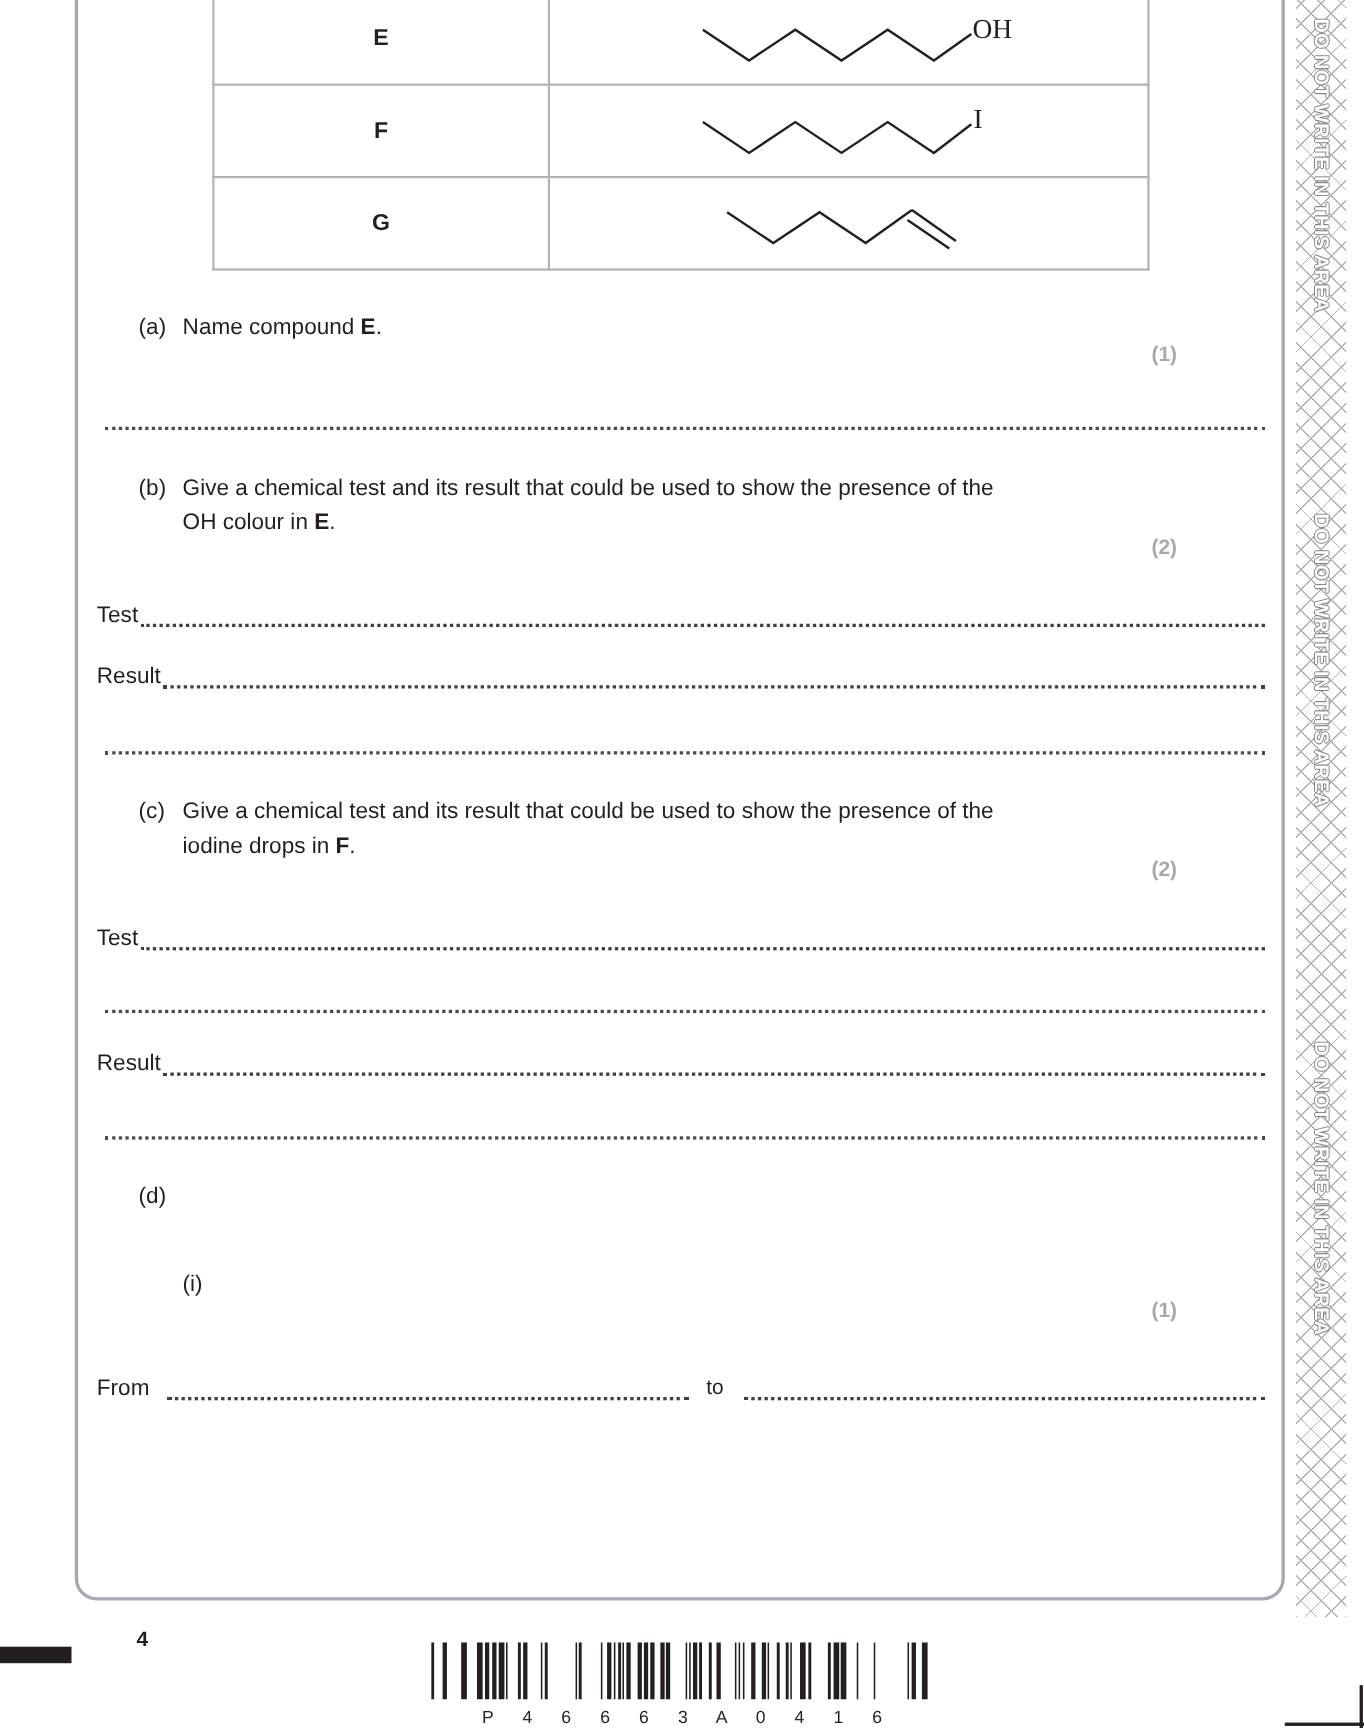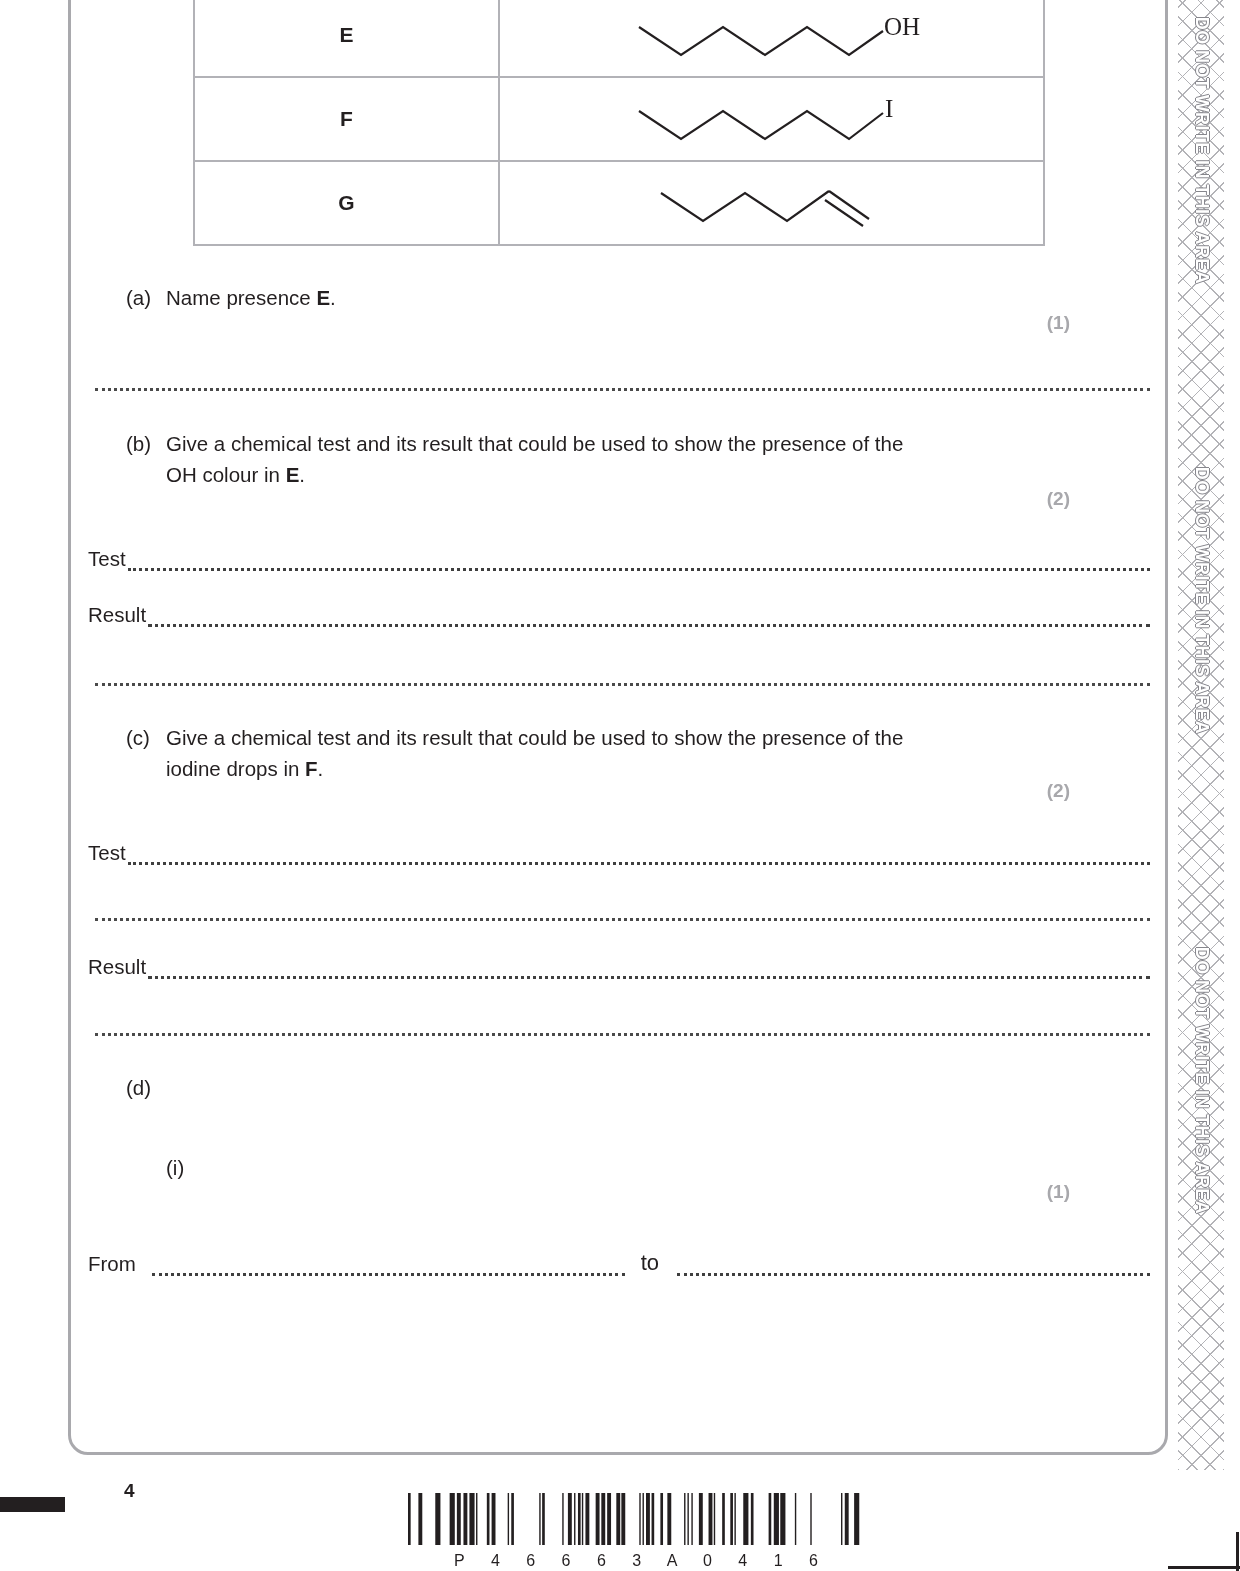--- a/index.html
+++ b/index.html
@@ -134,36 +134,36 @@
   
   .dotline {
     position: absolute;
     height: 3px;
     border-bottom: 3px dotted #2b2b2b;
     opacity: .85;
   }
   .ansrow {
     position: absolute;
     display: flex;
-    align-items: flex-end;
+    align-items: center;
   }
   .anslabel {
     font-size: 20.5px;
     white-space: nowrap;
     color: #231f20;
   }
   .ansfill {
     flex: 1 1 auto;
     height: 19px;
     border-bottom: 3px dotted #2b2b2b;
     opacity: .9;
     margin-left: 2px;
   }
   .ansmid {
-    font-size: 22px;
+    font-size: 19px;
     white-space: nowrap;
     padding: 0 2px;
   }
 
   
   #page-number {
     position: absolute;
     left: 124px;
     top: 1480px;
     font-size: 19px;
@@ -189,21 +189,21 @@
   #corner-mark-h {
     position: absolute;
     left: 1168px;
     top: 1566px;
     width: 72px;
     height: 3px;
     background: #231f20;
   }
   #barcode-block {
     position: absolute;
-    left: 408px;
+    left: 392px;
     top: 1493px;
     width: 456px;
   }
   #barcode-bars {
     height: 52px;
     width: 100%;
   }
   #barcode-text {
     margin-top: 3px;
     text-align: center;
@@ -261,21 +261,21 @@
           <line x1="204" y1="27" x2="242" y2="53" stroke="#231f20" stroke-width="2.2"></line>
         </svg>
       </div>
     </td>
   </tr>
 </tbody>
   </table>
 
 <div class="qrow" style="left:126px; top:282px; width:940px;">
   <div class="qlabel">(a)</div>
-  <div class="qtext"><span>Name presence </span><b>E</b><span>.</span></div>
+  <div class="qtext"><span>Name compound </span><b>E</b><span>.</span></div>
 </div>
 <div class="marks" style="right:170px; top:312px;">(1)</div>
 <div class="dotline" style="left:95px; top:385px; width:1055px;"></div>
 
 <div class="qrow" style="left:126px; top:428px; width:940px;">
   <div class="qlabel">(b)</div>
   <div class="qtext"><span>Give a chemical test and its result that could be used to show the presence of the</span><br><span>OH colour in </span><b>E</b><span>.</span></div>
 </div>
 <div class="marks" style="right:170px; top:488px;">(2)</div>
 

